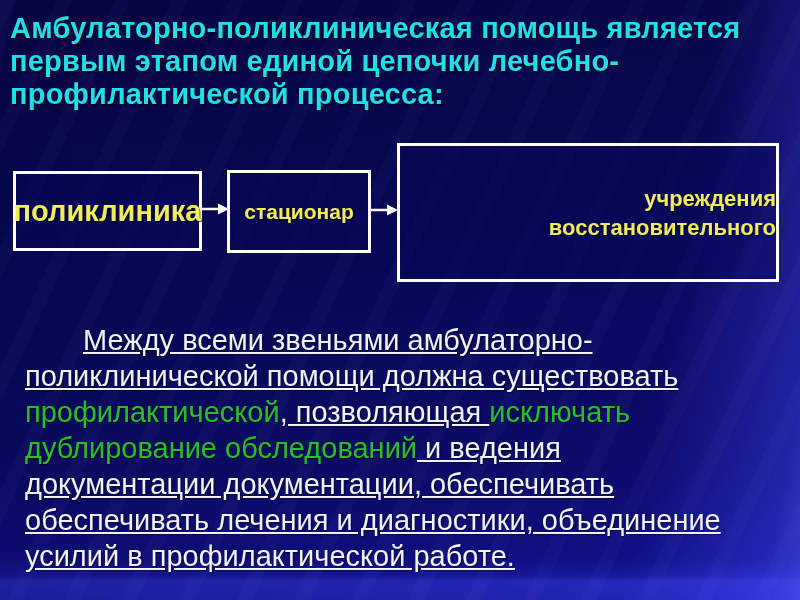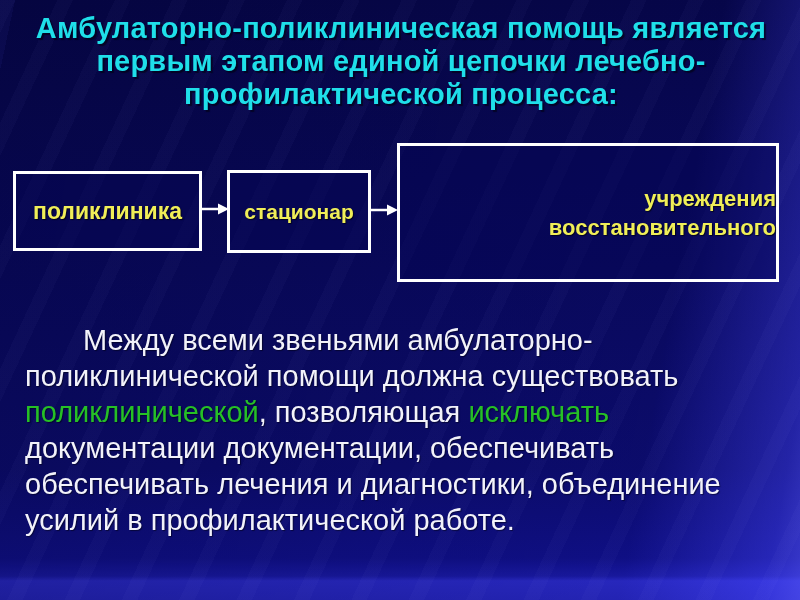--- a/index.html
+++ b/index.html
@@ -49,38 +49,37 @@
     left: 10px;
     top: 12px;
     width: 782px;
     color: #1fdfe9;
     font-size: 29px;
     font-weight: 700;
     line-height: 33px;
     letter-spacing: 0.2px;
     text-shadow: 2px 2px 1px rgba(0,0,10,0.55);
     white-space: nowrap;
-    text-align: center;
   }
 
   .box {
     position: absolute;
     border: 3px solid #ffffff;
     background: rgba(6,6,85,0.40);
     display: flex;
     flex-direction: column;
     align-items: center;
     justify-content: center;
     color: #f0ee58;
     font-weight: 700;
     text-align: center;
     text-shadow: 1px 1px 1px rgba(0,0,0,0.65);
     box-sizing: border-box;
   }
-  .box-polyclinic { left: 13px;  top: 171px; width: 189px; height: 80px;  font-size: 23px; }
+  .box-polyclinic { left: 13px;  top: 171px; width: 189px; height: 80px;  font-size: 29px; }
   .box-hospital   { left: 227px; top: 170px; width: 144px; height: 83px;  font-size: 21px; }
   .box-rehab      { left: 397px; top: 143px; width: 382px; height: 139px; font-size: 22px; line-height: 29px; align-items: flex-end; }
 
   .arrow {
     position: absolute;
     display: block;
   }
   .arrow-1 { left: 200px; top: 199px; }
   .arrow-2 { left: 369px; top: 200px; }
 
@@ -90,21 +89,21 @@
     top: 322px;
     width: 762px;
     color: #f2f2fa;
     font-size: 29px;
     font-weight: 400;
     line-height: 36px;
     text-shadow: 1px 1px 1px rgba(0,0,10,0.5);
   }
   .paragraph .pline { white-space: nowrap; }
   .paragraph .pline.indent { padding-left: 58px; }
-  .seg-white { color: #f2f2fa; }
+  .seg-white { color: #f2f2fa; text-decoration: underline; }
   .seg-green { color: #26c026; }
 </style>
 </head>
 <body>
 
 <div class="slide">
 
   <div class="title">
     <div>Амбулаторно-поликлиническая помощь является</div>
     <div>первым этапом единой цепочки лечебно-</div>
@@ -130,19 +129,20 @@
   </svg>
 
   <div class="box box-rehab">
     <div>учреждения</div>
     <div>восстановительного</div>
   </div>
 
   <div class="paragraph" id="paragraph">
       <div class="pline indent"><span class="seg-white">Между всеми звеньями амбулаторно-</span></div>
       <div class="pline"><span class="seg-white">поликлинической помощи должна существовать</span></div>
-      <div class="pline"><span class="seg-green">поликлинической</span><span class="seg-white">, позволяющая </span><span class="seg-green">исключать</span></div>
+      <div class="pline"><span class="seg-green">профилактической</span><span class="seg-white">, позволяющая </span><span class="seg-green">исключать</span></div>
+      <div class="pline"><span class="seg-green">дублирование обследований</span><span class="seg-white"> и ведения</span></div>
       <div class="pline"><span class="seg-white">документации документации, обеспечивать</span></div>
       <div class="pline"><span class="seg-white">обеспечивать лечения и диагностики, объединение</span></div>
       <div class="pline"><span class="seg-white">усилий в профилактической работе.</span></div>
     </div>
 
 </div>
 
 </body></html>

